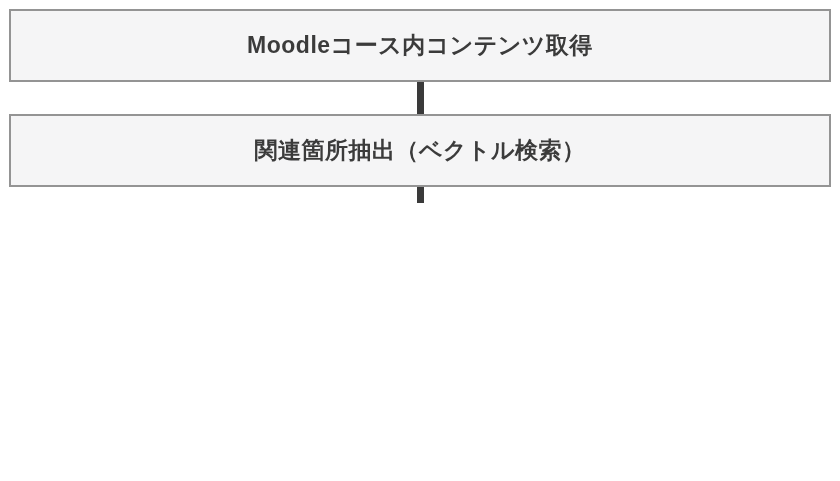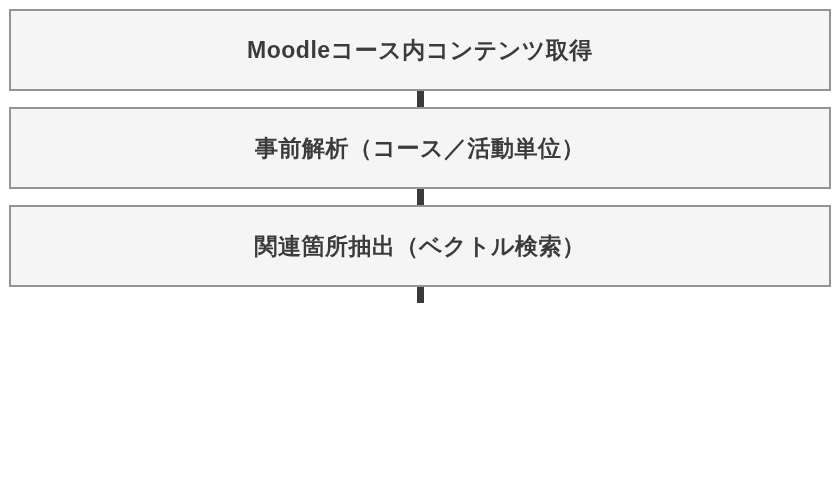--- a/index.html
+++ b/index.html
@@ -19,21 +19,21 @@
     position: absolute;
     top: 9px;
     left: 9px;
     right: 9px;
     display: flex;
     flex-direction: column;
     align-items: stretch;
   }
   .step-box {
     box-sizing: border-box;
-    height: 82px;
+    height: 73px;
     border: 2px solid #949494;
     background: #f5f5f6;
     display: flex;
     align-items: center;
     justify-content: center;
   }
   .step-label {
     color: #3b3b3b;
     font-size: 23px;
     font-weight: 700;
@@ -52,23 +52,20 @@
 
 <div class="canvas">
   <div class="flowchart">
 
     <div class="step-box">
       <span class="step-label">Moodleコース内コンテンツ取得</span>
     </div>
 
     <div class="connector"></div>
 
-    <div class="step-box">
-      <span class="step-label">事前解析（コース／活動単位）</span>
-    </div>
 
     <div class="connector"></div>
 
     <div class="step-box">
       <span class="step-label">関連箇所抽出（ベクトル検索）</span>
     </div>
 
     <div class="connector"></div>
 
 

